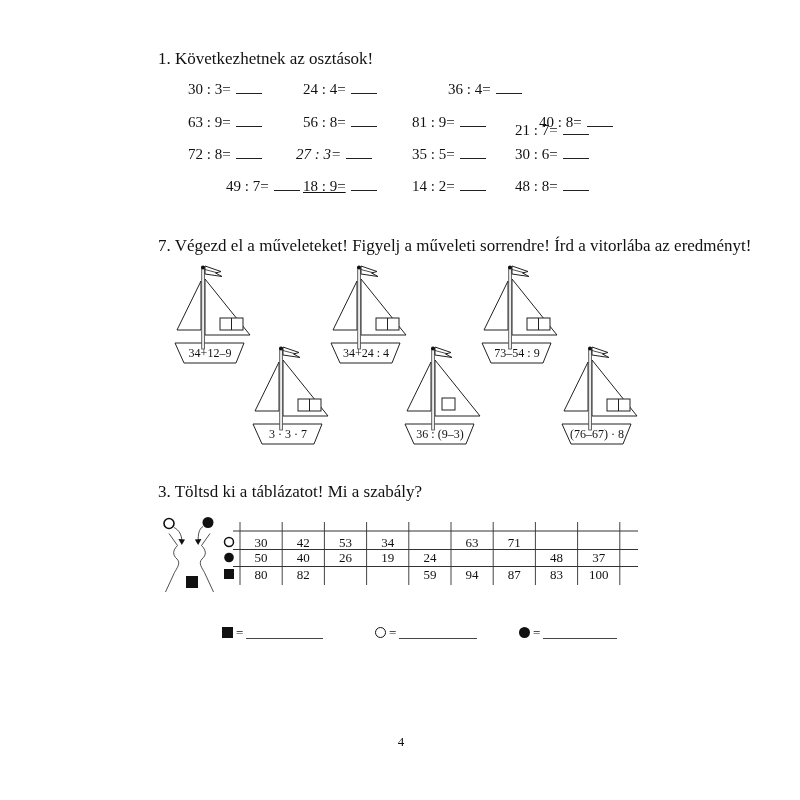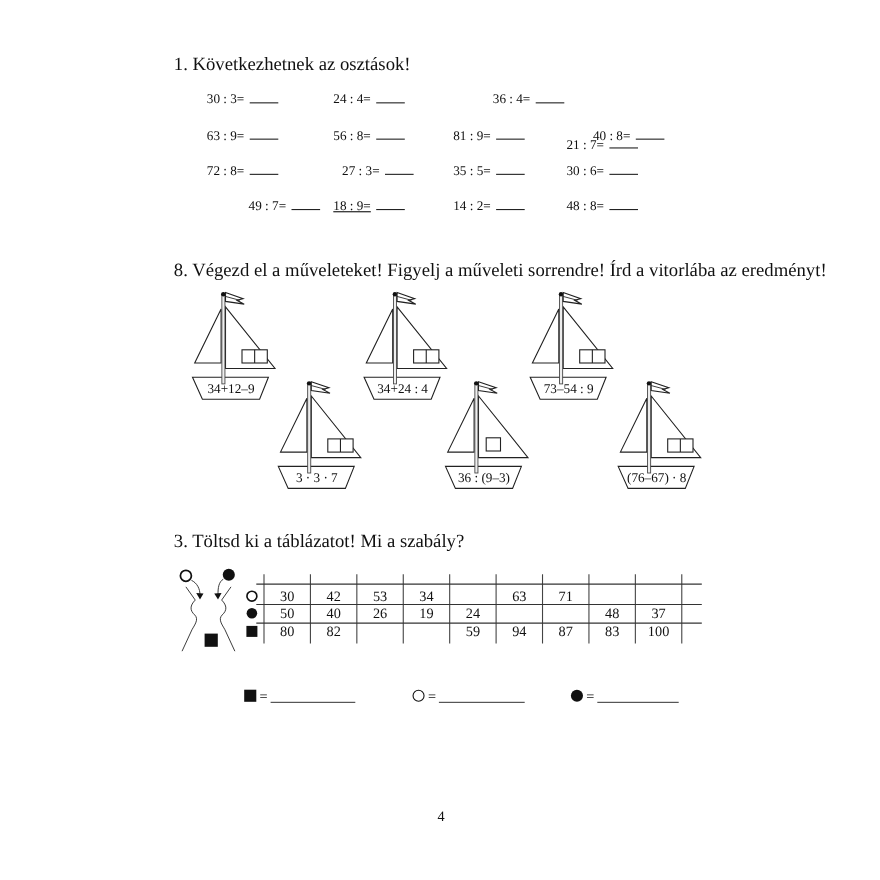--- a/index.html
+++ b/index.html
@@ -3,21 +3,21 @@
 <meta charset="utf-8">
 <style>
   html,body{margin:0;padding:0;}
   body{
     width:800px;height:800px;background:#ffffff;position:relative;
     font-family:"Liberation Serif","DejaVu Serif",serif;color:#111;
     overflow:hidden;
   }
   .abs{position:absolute;}
   .title{font-size:17px;white-space:nowrap;}
-  .problem{position:absolute;font-size:12px;white-space:nowrap;}
+  .problem{position:absolute;font-size:15px;white-space:nowrap;}
   .blank{
     display:inline-block;width:26px;height:12px;
     border-bottom:1.2px solid #222;margin-left:5px;
   }
   .boat{position:absolute;}
   .ln{fill:#ffffff;stroke:#222;stroke-width:1;}
   .thin{fill:none;stroke:#222;stroke-width:0.8;}
   svg text{font-family:"Liberation Serif","DejaVu Serif",serif;fill:#111;}
   .ans-group{position:absolute;display:flex;align-items:center;gap:3px;height:15px;}
   .ans-eq{font-size:13px;line-height:13px;}
@@ -34,30 +34,30 @@
 <div class="abs" id="division-grid" style="left:0;top:0;width:800px;height:0">
     <div class="problem" style="left: 188px; top: 81px;"><span>30 : 3=</span><span class="blank"></span></div>
     <div class="problem" style="left: 303px; top: 81px;"><span>24 : 4=</span><span class="blank"></span></div>
     <div class="problem" style="left: 416px; top: 81px; margin-left: 32px;"><span>36 : 4=</span><span class="blank"></span></div>
     <div class="problem" style="left: 515px; top: 81px; margin-top: 41px;"><span>21 : 7=</span><span class="blank"></span></div>
     <div class="problem" style="left: 188px; top: 114px;"><span>63 : 9=</span><span class="blank"></span></div>
     <div class="problem" style="left: 303px; top: 114px;"><span>56 : 8=</span><span class="blank"></span></div>
     <div class="problem" style="left: 412px; top: 114px;"><span>81 : 9=</span><span class="blank"></span></div>
     <div class="problem" style="left: 502px; top: 114px; margin-left: 37px;"><span>40 : 8=</span><span class="blank"></span></div>
     <div class="problem" style="left: 188px; top: 146px;"><span>72 : 8=</span><span class="blank"></span></div>
-    <div class="problem" style="left: 311px; top: 146px;"><span>27 : 3=</span><span class="blank"></span></div>
+    <div class="problem" style="left: 296px; top: 146px; font-style: italic;"><span>27 : 3=</span><span class="blank"></span></div>
     <div class="problem" style="left: 412px; top: 146px;"><span>35 : 5=</span><span class="blank"></span></div>
     <div class="problem" style="left: 515px; top: 146px;"><span>30 : 6=</span><span class="blank"></span></div>
     <div class="problem" style="left: 188px; top: 178px; margin-left: 38px;"><span>49 : 7=</span><span class="blank"></span></div>
     <div class="problem" style="left: 303px; top: 178px; text-decoration: underline;"><span>18 : 9=</span><span class="blank"></span></div>
     <div class="problem" style="left: 412px; top: 178px;"><span>14 : 2=</span><span class="blank"></span></div>
     <div class="problem" style="left: 515px; top: 178px;"><span>48 : 8=</span><span class="blank"></span></div>
   </div>
 
-<div class="abs title" style="left:158px;top:236px">8. Végezd el a műveleteket! Figyelj a műveleti sorrendre! Írd a vitorlába az eredményt!</div>
+<div class="abs title" style="left:158px;top:236px">7. Végezd el a műveleteket! Figyelj a műveleti sorrendre! Írd a vitorlába az eredményt!</div>
 <div class="abs" id="boats-layer" style="left:0;top:0;width:800px;height:0">
     <svg class="boat" style="left:172px;top:263px" width="84" height="104" viewBox="0 0 84 104">
   <polygon points="29,18 5,67 29,67" class="ln"></polygon>
   <polygon points="33,16 78,72 33,72" class="ln"></polygon>
   <rect x="48" y="55" width="23" height="12" class="ln"></rect>
          <line x1="59.5" y1="55" x2="59.5" y2="67" stroke="#222" stroke-width="1"></line>
   <polygon points="3,80 72,80 64,100 12,100" class="ln"></polygon>
   <rect x="29.7" y="4" width="2.8" height="82" fill="#eee" stroke="#444" stroke-width="0.8"></rect>
   <circle cx="31" cy="4.5" r="2" fill="#111"></circle>
   <path d="M33,3 L49,8.5 L43.5,10 L50,13.5 L33,11 Z" class="ln"></path>

